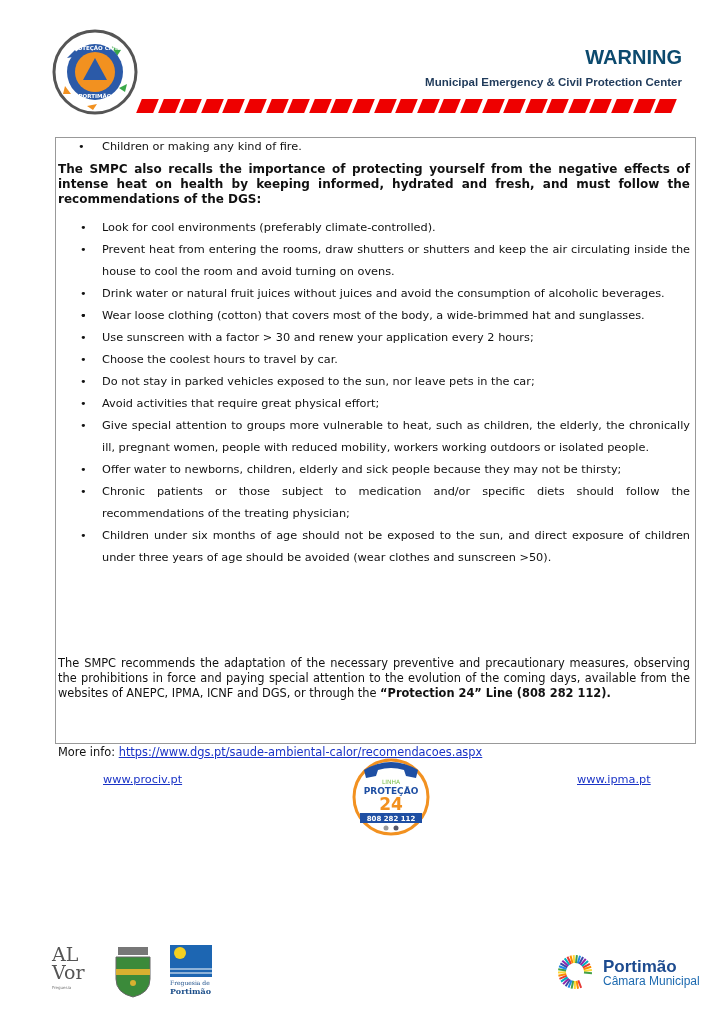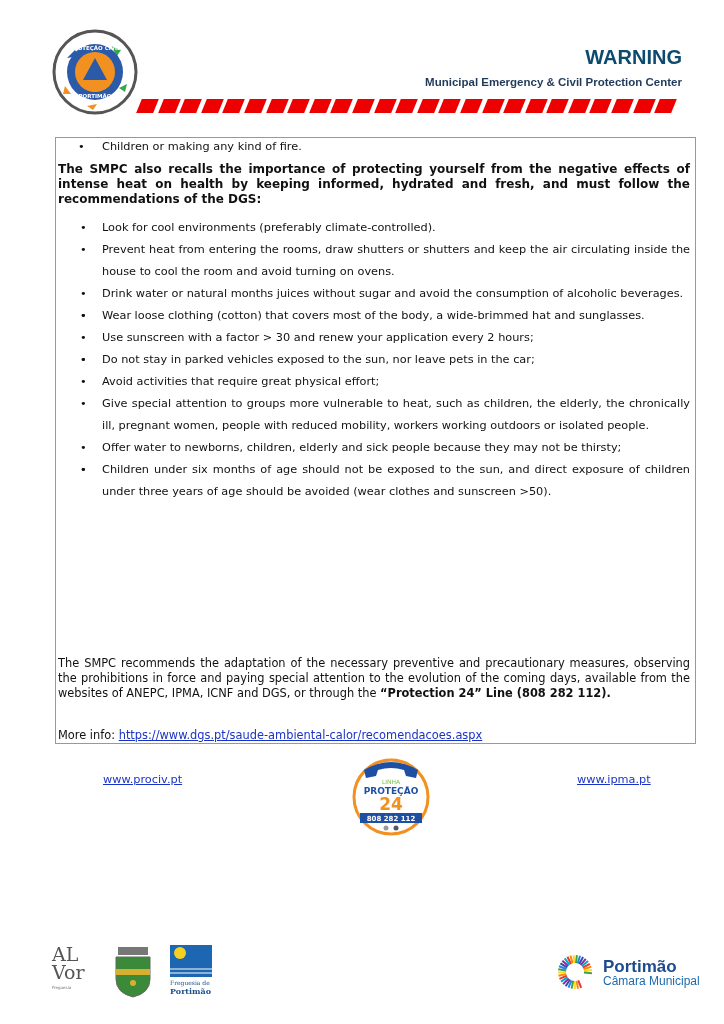--- a/index.html
+++ b/index.html
@@ -10,21 +10,21 @@
   .stripes{position:absolute;left:139px;top:99px;width:544px;height:14px;display:flex;gap:4.6px;}
   .stripe{width:17px;height:14px;background:#ee0000;transform:skewX(-22deg);}
   .box{position:absolute;left:55px;top:137px;width:641px;height:607px;border:1px solid #999;box-sizing:border-box;}
   .b0{position:absolute;left:46px;top:2px;font-size:11.3px;}
   .bullet-dot{position:absolute;left:-24px;}
   .intro{position:absolute;left:2px;top:24px;width:632px;font-size:12px;font-weight:bold;line-height:15px;text-align:justify;}
   ul.recs{position:absolute;left:0;top:79px;width:634px;margin:0;padding:0;list-style:none;}
   ul.recs li{position:relative;padding-left:46px;font-size:11.3px;line-height:22px;text-align:justify;}
   ul.recs li .dot{position:absolute;left:24px;top:0;}
   .outro{position:absolute;left:2px;top:518px;width:632px;font-size:11.4px;line-height:15px;text-align:justify;}
-  .more{position:absolute;left:2px;top:590px;font-size:11.4px;text-align:right;}
+  .more{position:absolute;left:2px;top:607px;font-size:11.4px;text-align:right;}
   a.lnk{color:#1a33c6;text-decoration:underline;}
   .www-left{position:absolute;left:103px;top:773px;font-size:11.3px;}
   .www-right{position:absolute;left:577px;top:773px;font-size:11.3px;}
   .linha{position:absolute;left:350px;top:754px;width:82px;height:82px;}
   .footlogos{position:absolute;left:52px;top:945px;display:flex;gap:12px;align-items:center;}
   .alvor{width:44px;height:56px;position:relative;}
   .alvor-txt{font-family:"DejaVu Serif",serif;font-size:19px;color:#555;line-height:18px;font-weight:200;}
   .alvor-sub{font-size:4px;color:#777;margin-top:4px;}
   .crest{width:50px;height:56px;}
   .freg{width:44px;height:56px;position:relative;}
@@ -85,30 +85,30 @@
 
 <div class="box">
   <div class="b0">
     <span class="bullet-dot">•</span>
     <span>Children or making any kind of fire.</span>
   </div>
   <div class="intro">The SMPC also recalls the importance of protecting yourself from the negative effects of intense heat on health by keeping informed, hydrated and fresh, and must follow the recommendations of the DGS:</div>
   <ul class="recs" id="recs">
       <li><span class="dot">•</span><span>Look for cool environments (preferably climate-controlled).</span></li>
       <li><span class="dot">•</span><span>Prevent heat from entering the rooms, draw shutters or shutters and keep the air circulating inside the house to cool the room and avoid turning on ovens.</span></li>
-      <li><span class="dot">•</span><span>Drink water or natural months juices without sugar and avoid the consumption of alcoholic beverages.</span></li>
+      <li><span class="dot">•</span><span>Drink water or natural fruit juices without juices and avoid the consumption of alcoholic beverages.</span></li>
       <li><span class="dot">•</span></li>
       <li><span class="dot">•</span><span>Wear loose clothing (cotton) that covers most of the body, a wide-brimmed hat and sunglasses.</span></li>
       <li><span class="dot">•</span><span>Use sunscreen with a factor &gt; 30 and renew your application every 2 hours;</span></li>
-      <li><span class="dot">•</span></li>
+      <li><span class="dot">•</span><span>Choose the coolest hours to travel by car.</span></li>
       <li><span class="dot">•</span><span>Do not stay in parked vehicles exposed to the sun, nor leave pets in the car;</span></li>
       <li><span class="dot">•</span><span>Avoid activities that require great physical effort;</span></li>
       <li><span class="dot">•</span><span>Give special attention to groups more vulnerable to heat, such as children, the elderly, the chronically ill, pregnant women, people with reduced mobility, workers working outdoors or isolated people.</span></li>
       <li><span class="dot">•</span><span>Offer water to newborns, children, elderly and sick people because they may not be thirsty;</span></li>
-      <li><span class="dot">•</span></li>
+      <li><span class="dot">•</span><span>Chronic patients or those subject to medication and/or specific diets should follow the recommendations of the treating physician;</span></li>
       <li><span class="dot">•</span><span>Children under six months of age should not be exposed to the sun, and direct exposure of children under three years of age should be avoided (wear clothes and sunscreen &gt;50).</span></li>
     </ul>
   <div class="outro"><span>The SMPC recommends the adaptation of the necessary preventive and precautionary measures, observing the prohibitions in force and paying special attention to the evolution of the coming days, available from the websites of ANEPC, IPMA, ICNF and DGS, or through the </span><b>“Protection 24” Line (808 282 112).</b></div>
   <div class="more">
     <span>More info: </span><a class="lnk" href="#">https://www.dgs.pt/saude-ambiental-calor/recomendacoes.aspx</a>
   </div>
 </div>
 
 <a class="lnk www-left" href="#">www.prociv.pt</a>
 <a class="lnk www-right" href="#">www.ipma.pt</a>

